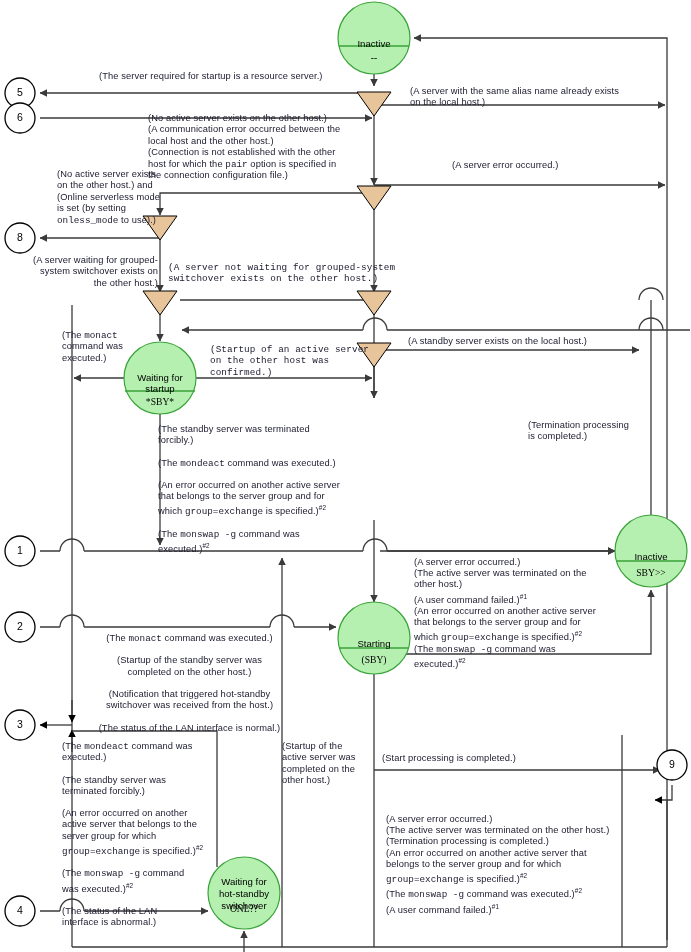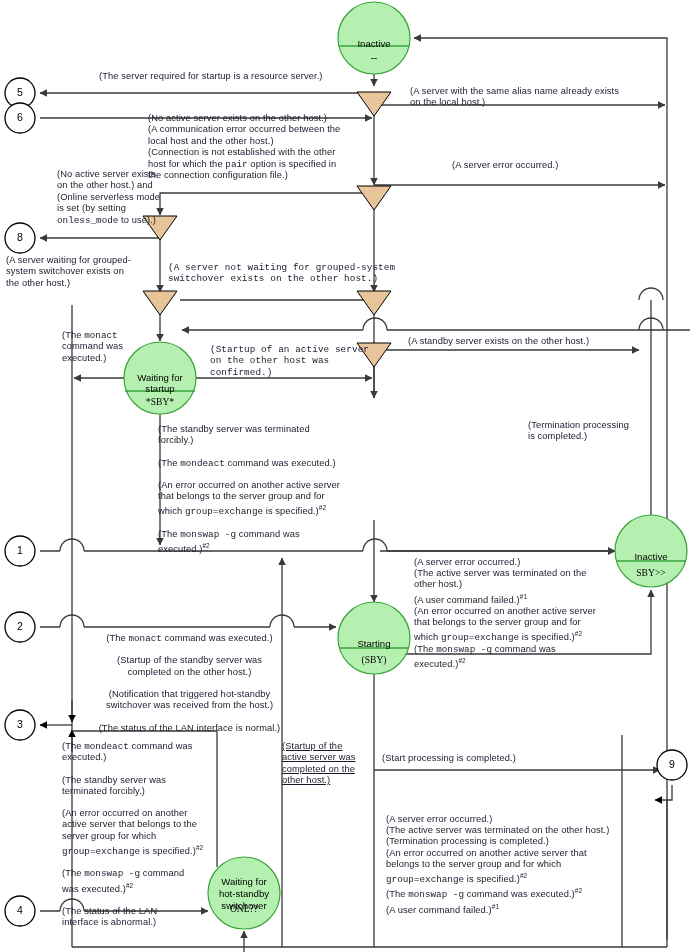--- a/index.html
+++ b/index.html
@@ -211,25 +211,25 @@
 <div class="conn-num" style="left:5px;top:620px;width:30px;">2</div>
 <div class="conn-num" style="left:5px;top:718px;width:30px;">3</div>
 <div class="conn-num" style="left:5px;top:904px;width:30px;">4</div>
 <div class="conn-num" style="left:657px;top:758px;width:30px;">9</div>
 
 <div class="lbl" style="left:68px;top:71px;width:340px;margin-left:31px;">(The server required for startup is a resource server.)</div>
 <div class="lbl" style="left:410px;top:71px;width:264px;margin-top:15px;">(A server with the same alias name already exists<br>on the local host.)</div>
 <div class="lbl" style="left:148px;top:113px;width:232px;">(No active server exists on the other host.)<br>(A communication error occurred between the<br>local host and the other host.)<br>(Connection is not established with the other<br>host for which the <span class="mono">pair</span> option is specified in<br>the connection configuration file.)</div>
 <div class="lbl" style="left:452px;top:160px;width:230px;">(A server error occurred.)</div>
 <div class="lbl" style="left:13px;top:169px;width:140px;margin-left:44px;">(No active server exists<br>on the other host.) and<br>(Online serverless mode<br>is set (by setting<br><span class="mono">onless_mode</span> to use).)</div>
-<div class="lbl" style="left:6px;top:255px;width:152px;">(A server waiting for grouped-<br>system switchover exists on<br>the other host.)</div>
+<div class="lbl" style="left:6px;top:255px;width:152px;text-align:right;">(A server waiting for grouped-<br>system switchover exists on<br>the other host.)</div>
 <div class="lbl center" style="left:168px;top:262px;width:234px;">(A server not waiting for grouped-system<br>switchover exists on the other host.)</div>
 <div class="lbl" style="left:62px;top:330px;width:92px;">(The <span class="mono">monact</span><br>command was<br>executed.)</div>
 <div class="lbl center" style="left:210px;top:344px;width:165px;">(Startup of an active server<br>on the other host was<br>confirmed.)</div>
-<div class="lbl" style="left:408px;top:336px;width:256px;">(A standby server exists on the other host.)</div>
+<div class="lbl" style="left:408px;top:336px;width:256px;">(A standby server exists on the local host.)</div>
 <div class="lbl" style="left:158px;top:424px;width:240px;line-height:11.2px;">(The standby server was terminated<br>forcibly.)<br><br>(The <span class="mono">mondeact</span> command was executed.)<br><br>(An error occurred on another active server<br>that belongs to the server group and for<br>which <span class="mono">group=exchange</span> is specified.)<span class="sup">#2</span><br><br>(The <span class="mono">monswap -g</span> command was<br>executed.)<span class="sup">#2</span></div>
 <div class="lbl" style="left:528px;top:420px;width:155px;">(Termination processing<br>is completed.)</div>
 <div class="lbl" style="left:414px;top:557px;width:234px;line-height:11.2px;">(A server error occurred.)<br>(The active server was terminated on the<br>other host.)<br>(A user command failed.)<span class="sup">#1</span><br>(An error occurred on another active server<br>that belongs to the server group and for<br>which <span class="mono">group=exchange</span> is specified.)<span class="sup">#2</span><br>(The <span class="mono">monswap -g</span> command was<br>executed.)<span class="sup">#2</span></div>
 <div class="lbl" style="left:62px;top:633px;width:255px;line-height:11.2px;text-align:center;">(The <span class="mono">monact</span> command was executed.)<br><br>(Startup of the standby server was<br>completed on the other host.)<br><br>(Notification that triggered hot-standby<br>switchover was received from the host.)<br><br>(The status of the LAN interface is normal.)</div>
 <div class="lbl" style="left:62px;top:741px;width:162px;line-height:11.2px;">(The <span class="mono">mondeact</span> command was<br>executed.)<br><br>(The standby server was<br>terminated forcibly.)<br><br>(An error occurred on another<br>active server that belongs to the<br>server group for which<br><span class="mono">group=exchange</span> is specified.)<span class="sup">#2</span><br><br>(The <span class="mono">monswap -g</span> command<br>was executed.)<span class="sup">#2</span><br><br>(The status of the LAN<br>interface is abnormal.)</div>
-<div class="lbl" style="left:282px;top:741px;width:100px;text-decoration:underline;">(Startup of the<br>active server was<br>completed on the<br>other host.)</div>
+<div class="lbl" style="left:282px;top:741px;width:100px;">(Startup of the<br>active server was<br>completed on the<br>other host.)</div>
 <div class="lbl" style="left:382px;top:753px;width:210px;">(Start processing is completed.)</div>
 <div class="lbl" style="left:386px;top:814px;width:272px;line-height:11.2px;">(A server error occurred.)<br>(The active server was terminated on the other host.)<br>(Termination processing is completed.)<br>(An error occurred on another active server that<br>belongs to the server group and for which<br><span class="mono">group=exchange</span> is specified.)<span class="sup">#2</span><br>(The <span class="mono">monswap -g</span> command was executed.)<span class="sup">#2</span><br>(A user command failed.)<span class="sup">#1</span></div>
 
 </body></html>

